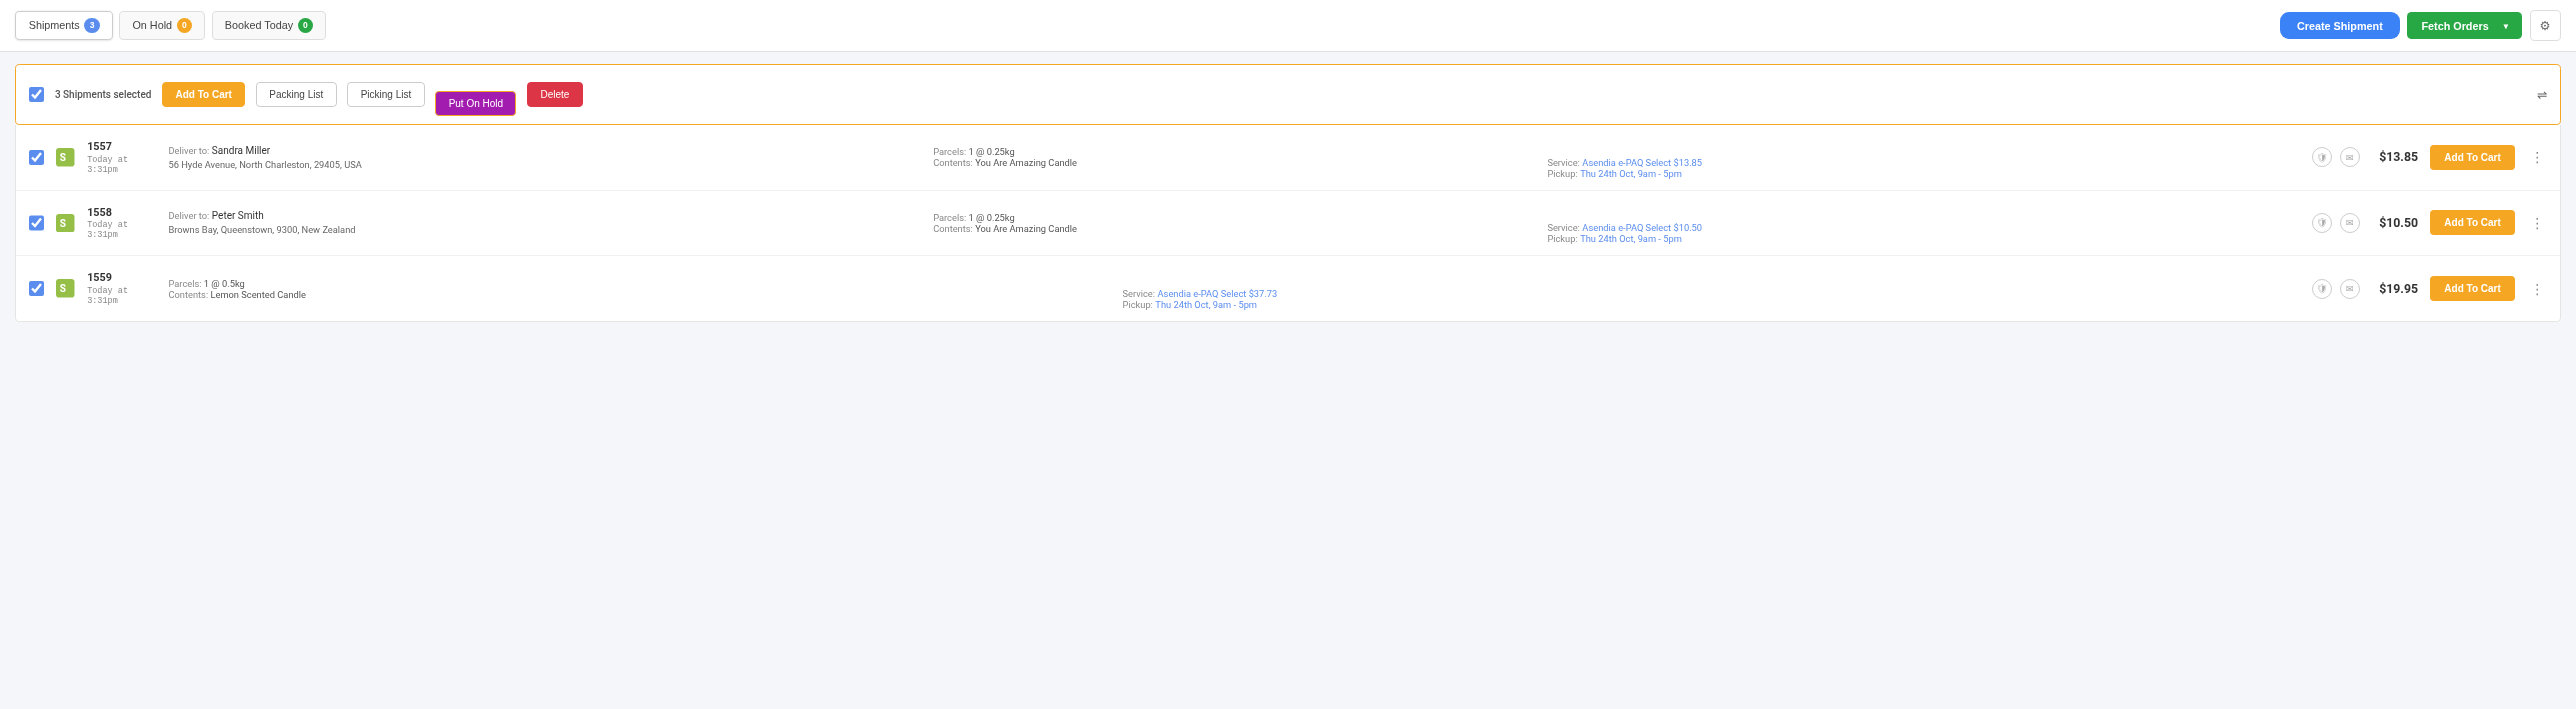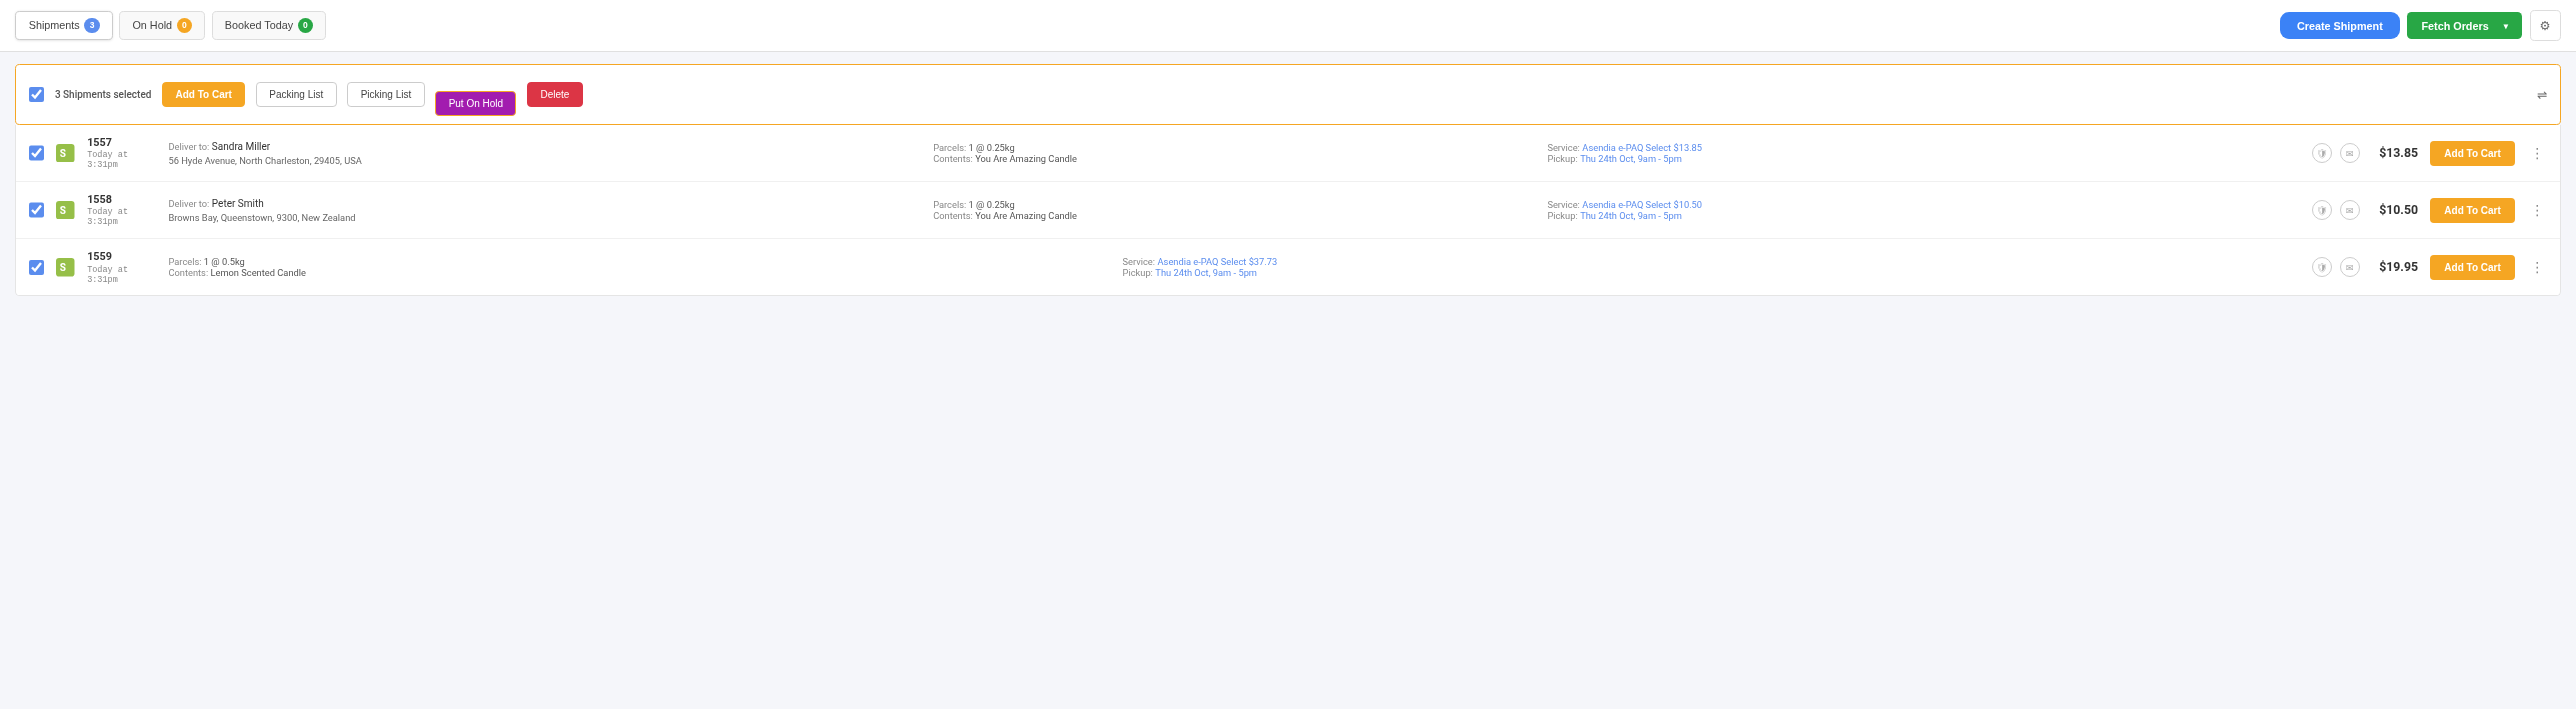--- a/index.html
+++ b/index.html
@@ -264,20 +264,21 @@
       color: #555;
     }
 
     .parcel-label {
       color: #888;
     }
 
     .service-section {
       flex: 1.5;
       min-width: 154px;
+      margin-top: 21px;
     }
 
     .service-label {
       color: #888;
       font-size: 9.3px;
     }
 
     .service-link {
       color: #5b8dee;
       text-decoration: none;

